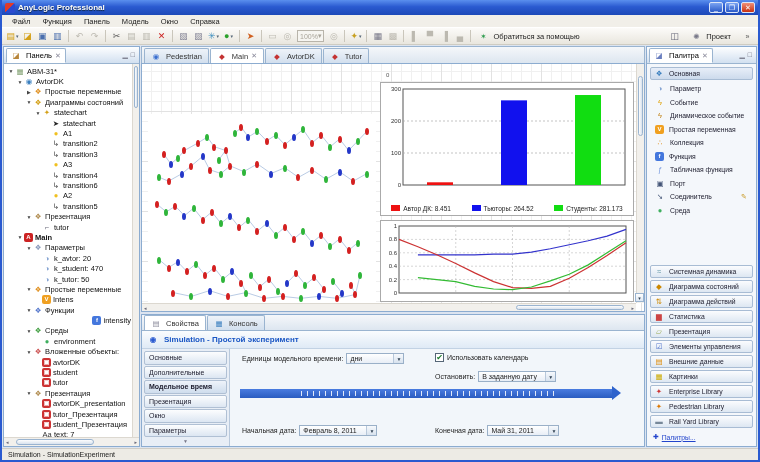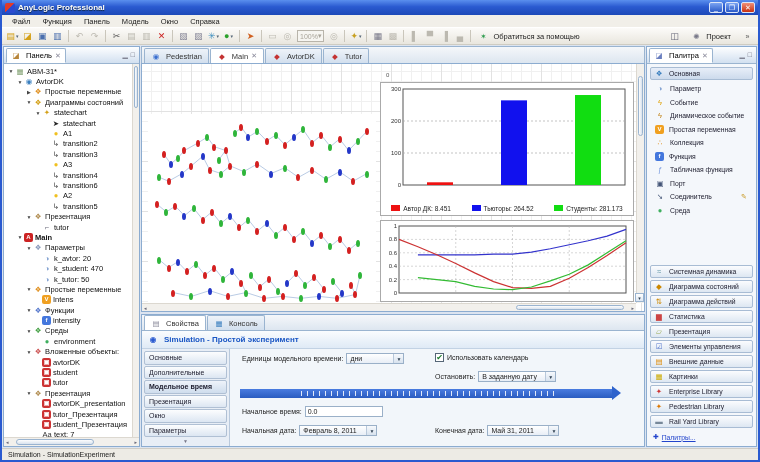--- a/index.html
+++ b/index.html
@@ -300,21 +300,21 @@
           <div class="trow" style="padding-left: 29px;">
             <span class="arrow"></span>
             <span class="ticon boxed" style="color: rgb(255, 255, 255); background: rgb(240, 160, 32);">V</span>
             <span>Intens</span>
           </div>
           <div class="trow" style="padding-left: 20px;">
             <span class="arrow">▼</span>
             <span class="ticon" style="color: rgb(85, 119, 204);">❖</span>
             <span>Функции</span>
           </div>
-          <div class="trow" style="padding-left: 29px;">
+          <div class="trow" style="padding-left: 29px; justify-content: flex-end;">
             <span class="arrow"></span>
             <span class="ticon boxed" style="color: rgb(255, 255, 255); background: rgb(68, 119, 221);">f</span>
             <span>intensity</span>
           </div>
           <div class="trow" style="padding-left: 20px;">
             <span class="arrow">▼</span>
             <span class="ticon" style="color: rgb(68, 160, 68);">❖</span>
             <span>Среды</span>
           </div>
           <div class="trow" style="padding-left: 29px;">
@@ -700,24 +700,20 @@
             <div class="frow" style="left:205px;top:22px;">
               <span>Остановить:</span>
               <span class="tselect" style="width:78px;">
                 <span style="flex:1">В заданную дату</span>
                 <span class="dd">▼</span>
               </span>
             </div>
             <div class="timeline">
                 <span class="ticks"></span>
               </div>
-            <div class="frow" style="left:12px;top:57px;">
-              <span>Начальное время:</span>
-              <input class="tinput" style="width: 78px;" value="0.0">
-            </div>
             <div class="frow" style="left:12px;top:76px;">
               <span>Начальная дата:</span>
               <span class="tselect" style="width:78px;">
                 <span style="flex:1">Февраль 8, 2011</span>
                 <span class="dd">▼</span>
               </span>
             </div>
             <div class="frow" style="left:205px;top:76px;">
               <span>Конечная дата:</span>
               <span class="tselect" style="width:72px;">

